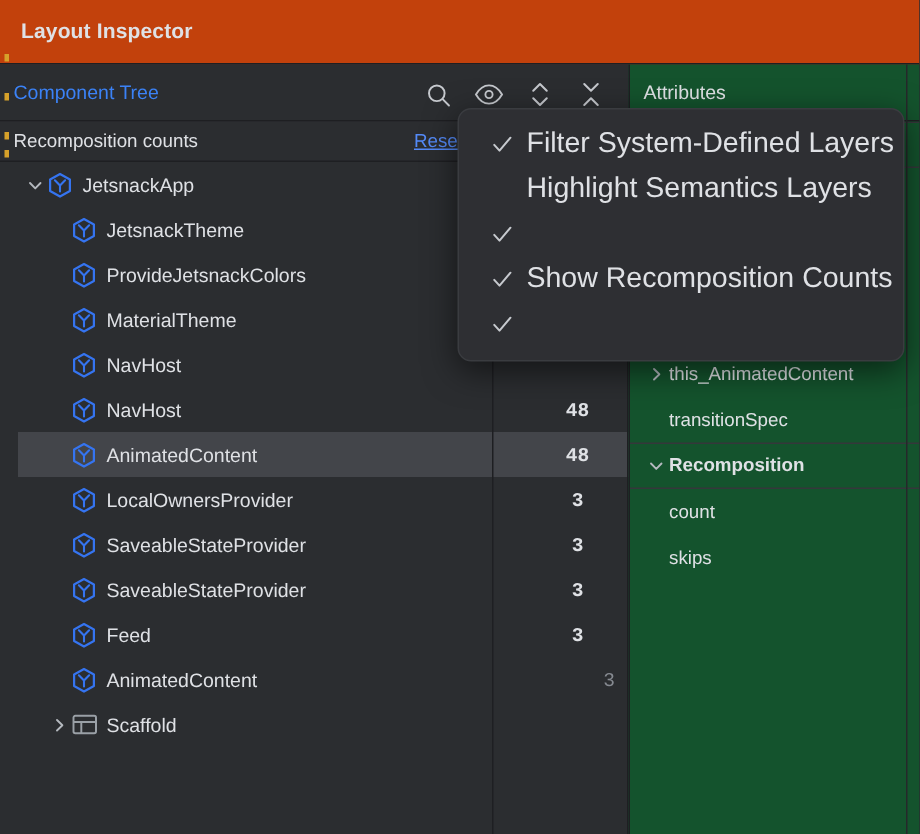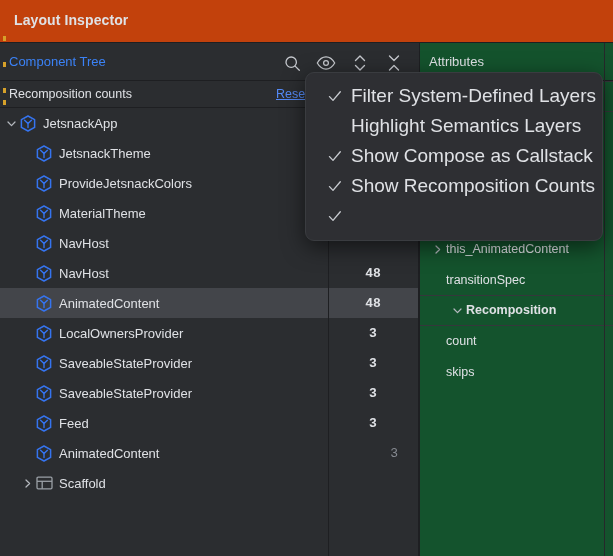--- a/index.html
+++ b/index.html
@@ -71,20 +71,21 @@
     font-size: 12.5px; color: #548af7;
     text-decoration: underline;
     cursor: pointer;
   }
 
   
   #tree-body {
     position: absolute; left: 0; top: 65px; width: 419px; height: 448px;
     background: #2b2d30;
     overflow: hidden;
+    padding-left: 12px;
   }
   .tree-row {
     position: relative; height: 30px; width: 419px;
     display: flex; align-items: center;
     box-sizing: border-box;
   }
   .tree-row.selected { background: #43454a; }
   .tree-row .twisty {
     width: 14px; height: 30px; flex: none;
     display: flex; align-items: center; justify-content: center;
@@ -141,21 +142,20 @@
     overflow: hidden;
   }
   .attr-row {
     position: relative; height: 30.6px; width: 193px;
     display: flex; align-items: center;
     box-sizing: border-box;
   }
   .attr-row.section {
     border-top: 1px solid #35373b;
     border-bottom: 1px solid #35373b;
-    padding-left: 20px;
   }
   .attr-row .a-twisty {
     width: 17px; height: 100%; flex: none;
     display: flex; align-items: center; justify-content: center;
     margin-left: 9px;
   }
   .attr-row .a-label {
     font-size: 12.5px; color: #dfe1e5; white-space: nowrap;
   }
   .attr-row.section .a-label { font-weight: bold; }
@@ -503,21 +503,20 @@
       <div class="menu-item">
         <div class="menu-check"></div>
         <div class="menu-label">Highlight Semantics Layers</div>
       </div>
       <div class="menu-item">
         <div class="menu-check">
           <svg width="14" height="13" viewBox="0 0 14 13">
             <polyline points="1.5,6.6 5,10.4 12.3,1.8" fill="none" stroke="#c6c9ce" stroke-width="1.35" stroke-linecap="round" stroke-linejoin="round"></polyline>
           </svg>
         </div>
-        <div class="menu-label">Show Compose as Callstack</div>
       </div>
       <div class="menu-item">
         <div class="menu-check">
           <svg width="14" height="13" viewBox="0 0 14 13">
             <polyline points="1.5,6.6 5,10.4 12.3,1.8" fill="none" stroke="#c6c9ce" stroke-width="1.35" stroke-linecap="round" stroke-linejoin="round"></polyline>
           </svg>
         </div>
         <div class="menu-label">Show Recomposition Counts</div>
       </div>
       <div class="menu-item">

